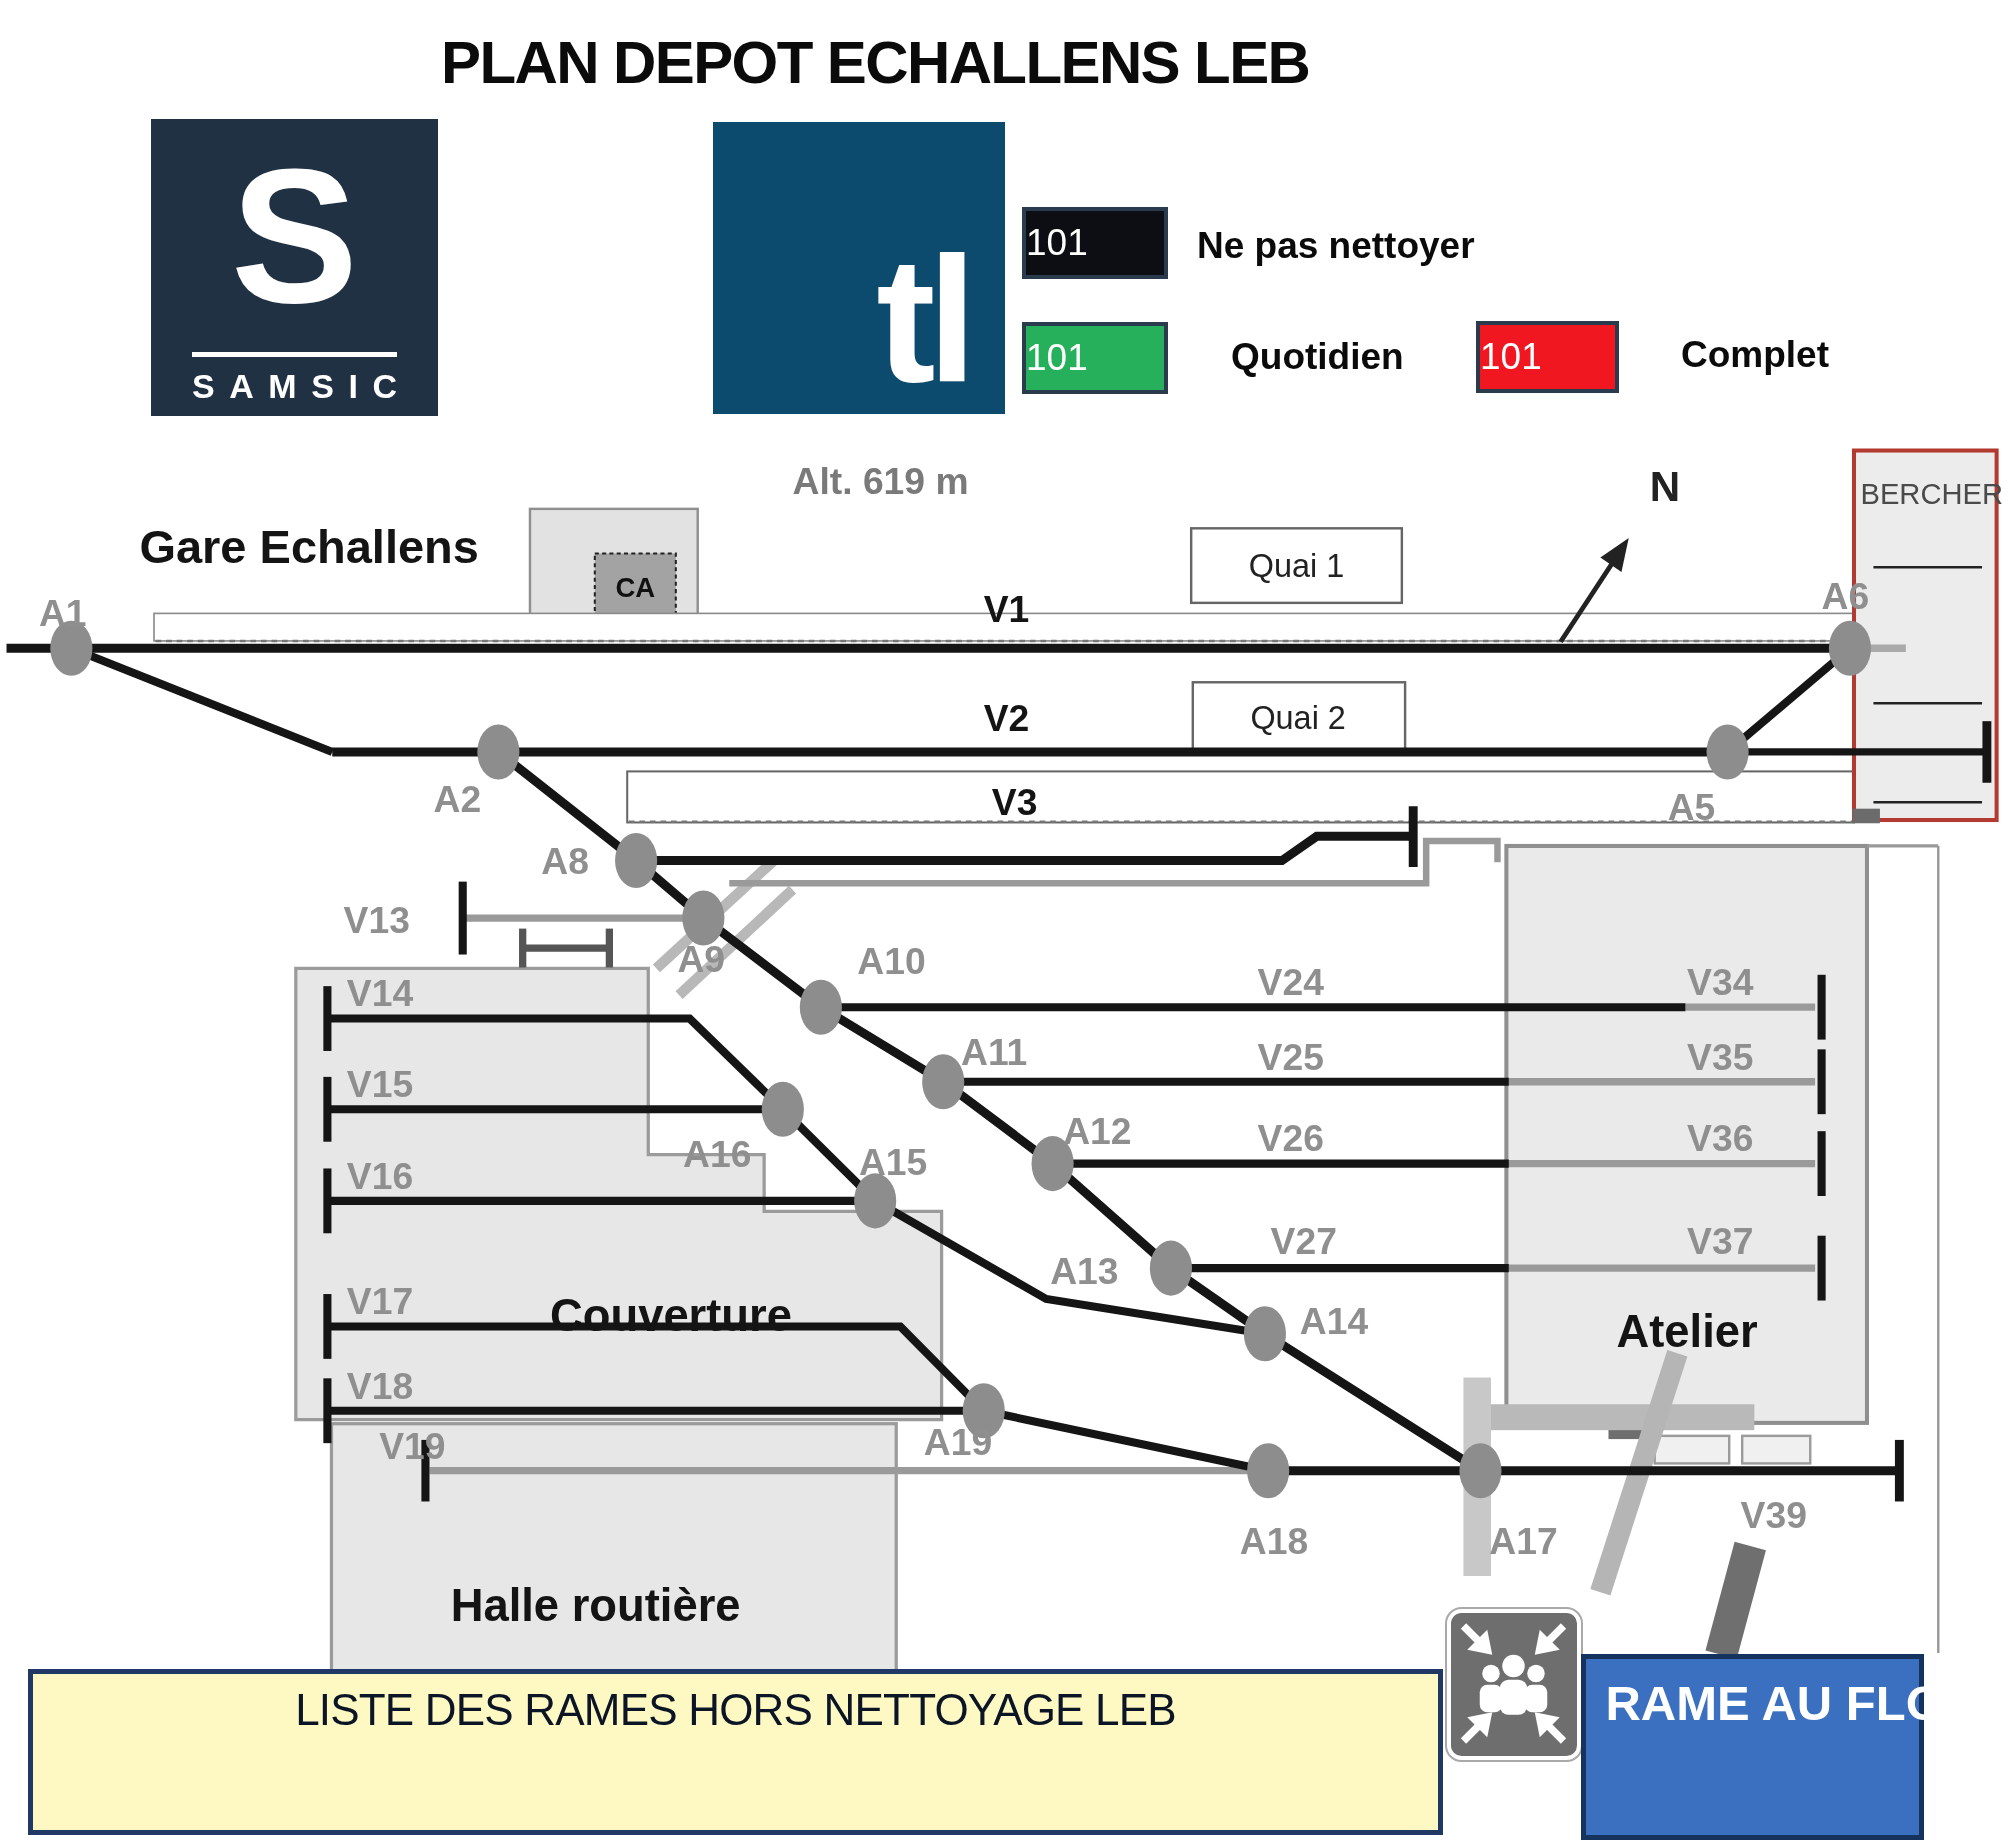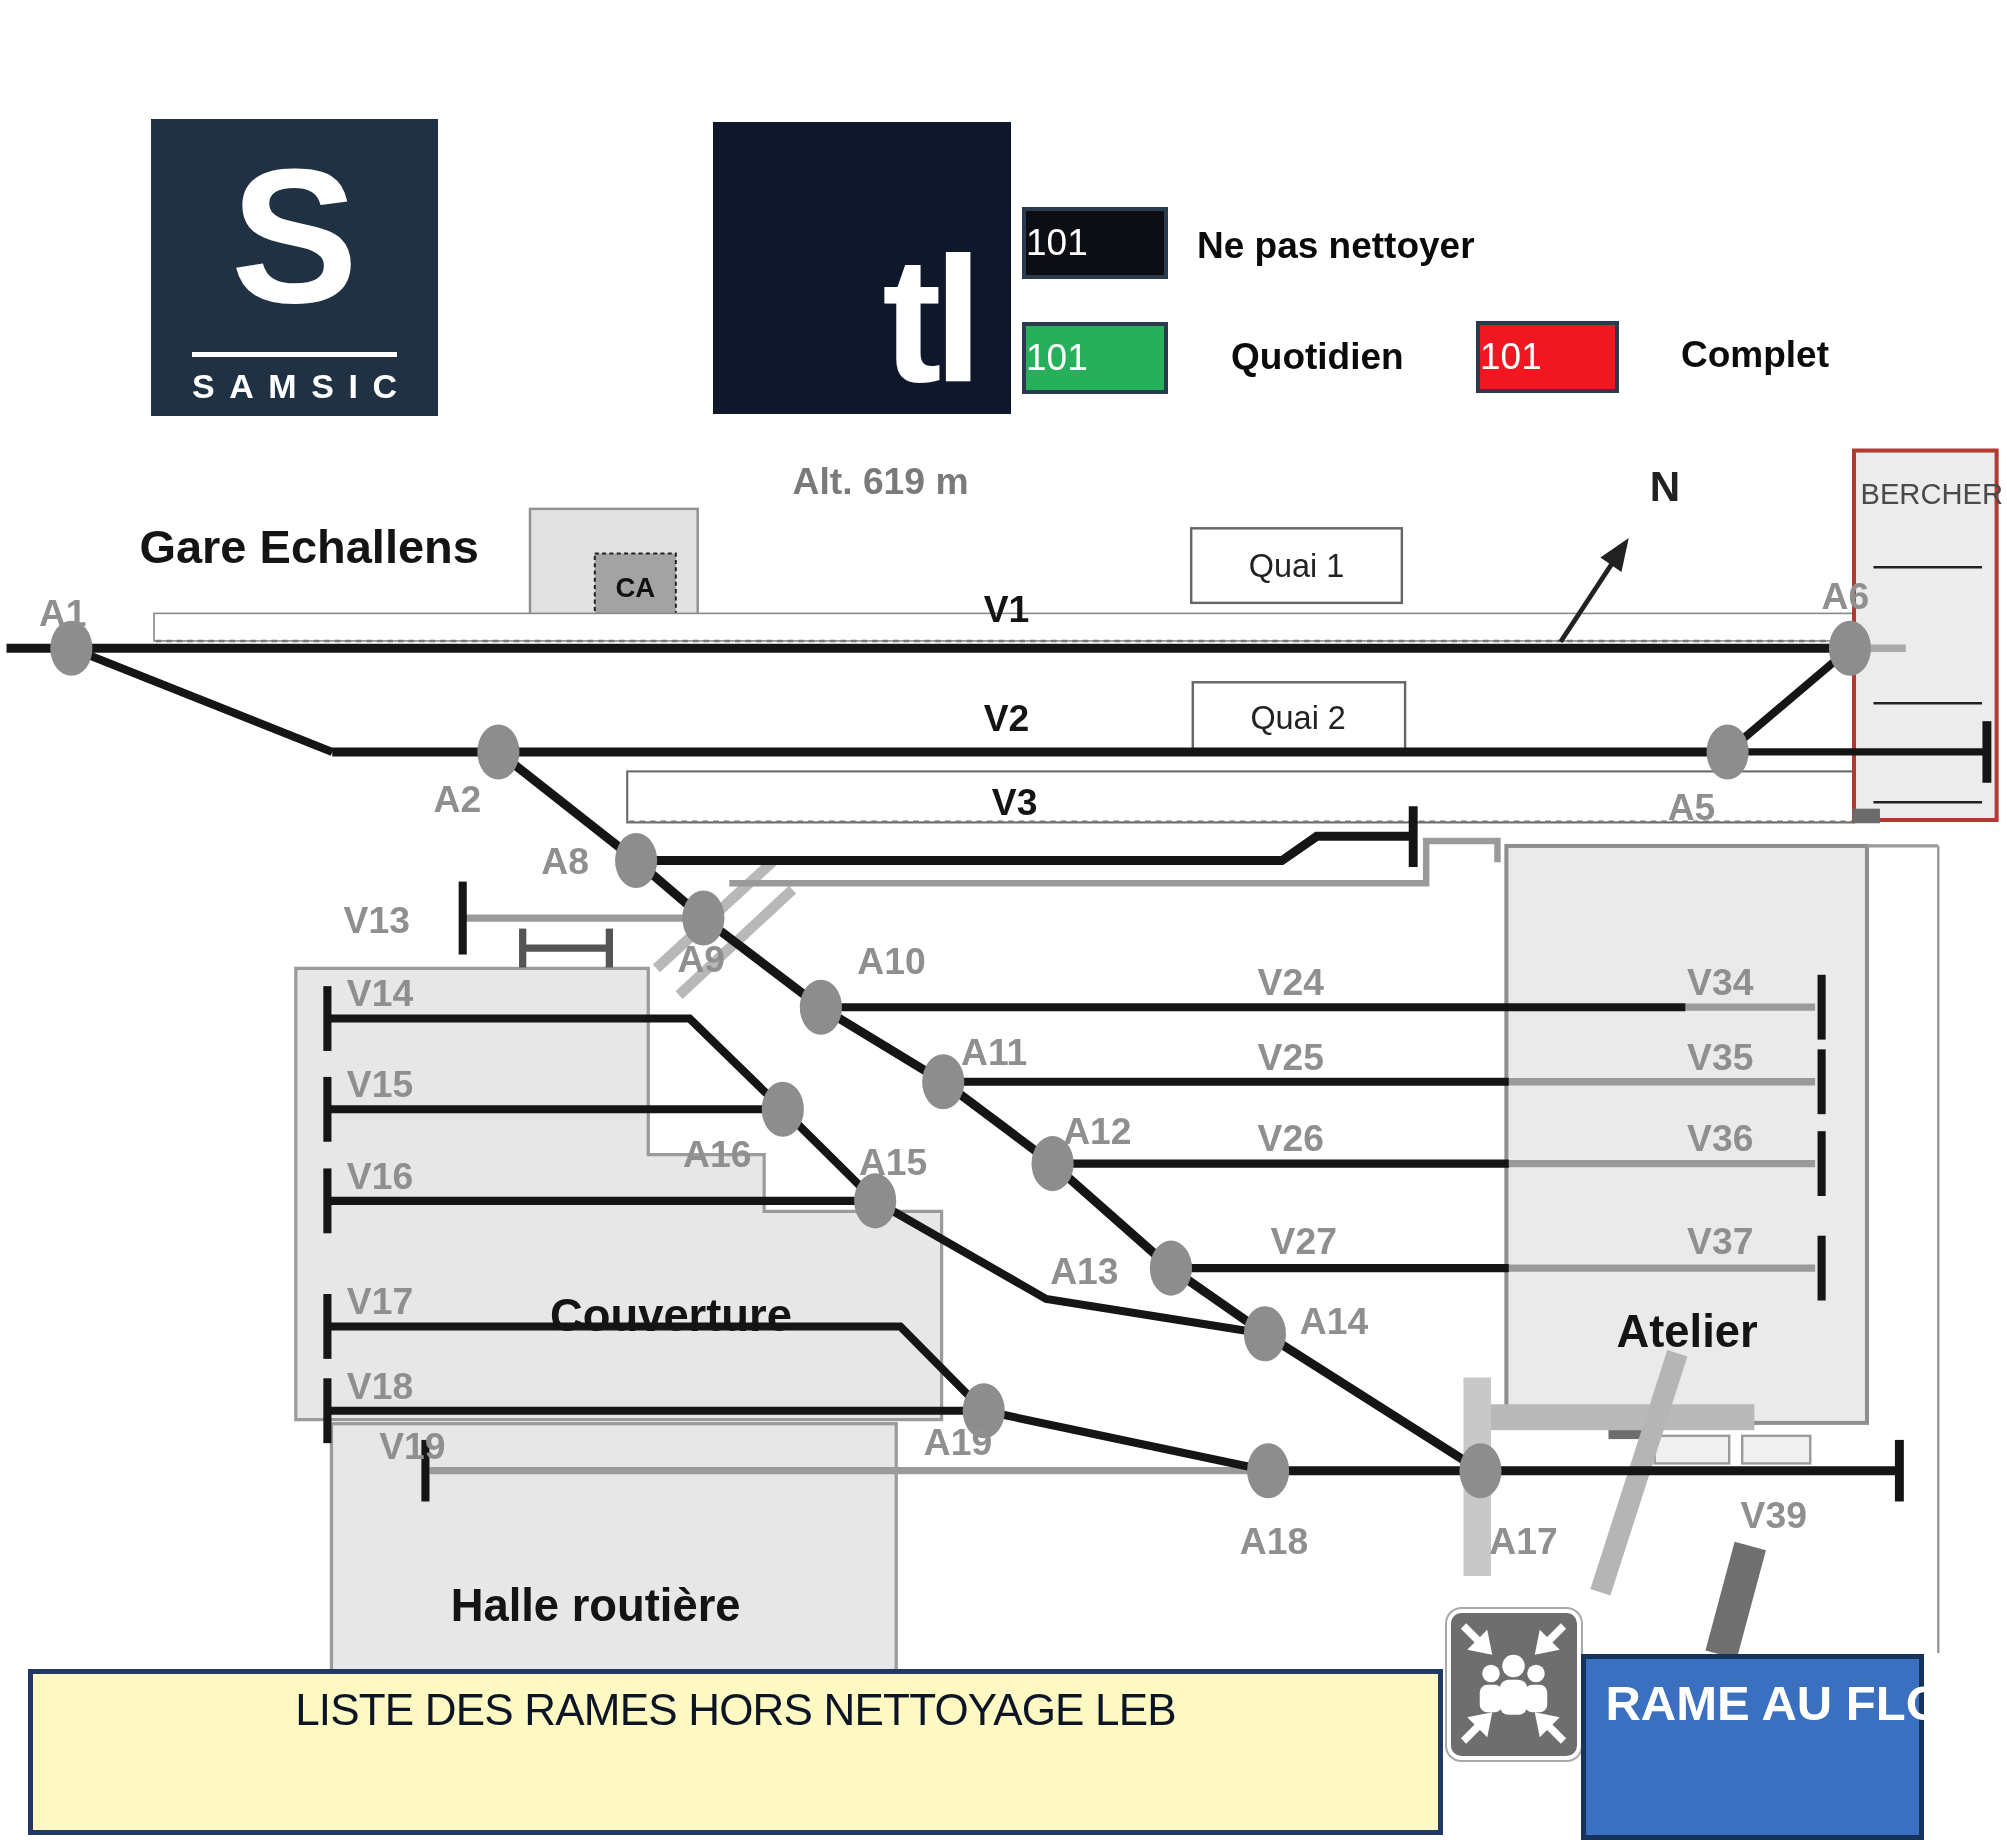--- a/index.html
+++ b/index.html
@@ -10,21 +10,21 @@
   
   .page-title{left:441px;top:27.5px;font-size:60px;font-weight:700;color:#0b0b0b;letter-spacing:-1.6px;white-space:nowrap;}
 
   .samsic{left:151px;top:119px;width:287px;height:297px;background:#1f3142;}
   .samsic-s{position:absolute;top:14.6px;left:0;width:100%;height:203px;color:#fff;
             font-size:191px;line-height:203px;font-weight:700;text-align:center;}
   .samsic-line{position:absolute;left:41px;right:41px;top:233px;height:4.9px;background:#fff;}
   .samsic-name{position:absolute;left:0;width:100%;bottom:10px;color:#fff;text-align:center;
                font-size:34px;font-weight:700;letter-spacing:14.6px;text-indent:14.6px;}
 
-  .tl-logo{left:713px;top:122px;width:292px;height:292px;background:#0f172a;padding-left:6px;}
+  .tl-logo{left:713px;top:122px;width:292px;height:292px;background:#0c4a6e;}
   .tl-text{position:absolute;right:36px;bottom:4.9px;color:#fff;font-size:178px;font-weight:700;
            letter-spacing:-8px;line-height:1;}
 
   .legend-heading{left:1052px;top:136px;font-size:37px;font-weight:700;color:#0b0b0b;white-space:nowrap;}
   .legend-box{width:146px;height:72px;border:4.9px solid #2a3b4d;box-sizing:border-box;
               display:flex;align-items:center;justify-content:flex-start;color:#fff;font-size:37px;}
   .legend-label{font-size:37px;font-weight:700;color:#0b0b0b;white-space:nowrap;}
 
   
   svg text{font-family:"Liberation Sans",sans-serif;}
@@ -202,20 +202,21 @@
       <text x="1602" y="900" text-anchor="middle" class="lbl-plain">Quai 2</text>
       <text x="1214" y="768" class="lbl-black">V1</text>
       <text x="1214" y="902" class="lbl-black">V2</text>
       <text x="1224" y="1006" class="lbl-black">V3</text>
       <text x="828" y="1642" text-anchor="middle" class="lbl-big">Couverture</text>
       <text x="735" y="2000" text-anchor="middle" class="lbl-big">Halle routière</text>
       <text x="2082" y="1662" text-anchor="middle" class="lbl-big">Atelier</text>
     </g>
   </svg>
 
+  <div class="abs page-title">PLAN DEPOT ECHALLENS LEB</div>
 
   <div class="abs samsic">
     <div class="samsic-s">S</div>
     <div class="samsic-line"></div>
     <div class="samsic-name">SAMSIC</div>
   </div>
 
   <div class="abs tl-logo">
     <div class="tl-text">tl</div>
   </div>

